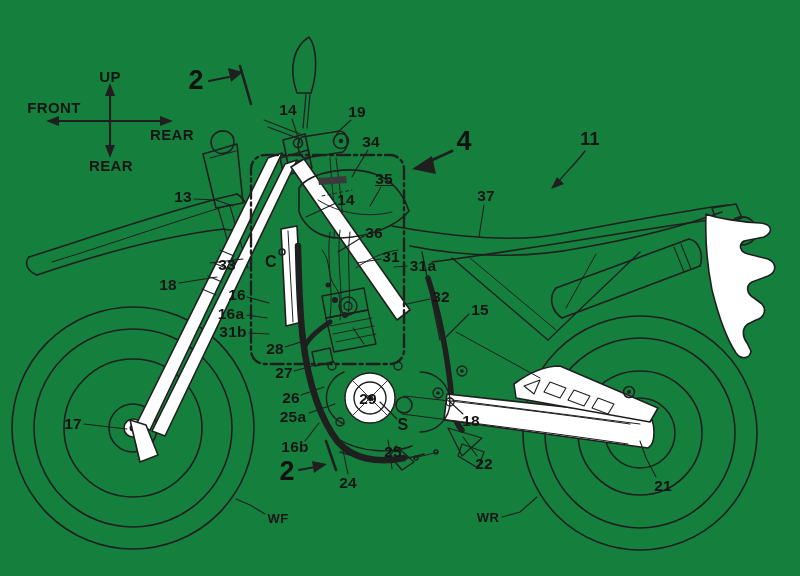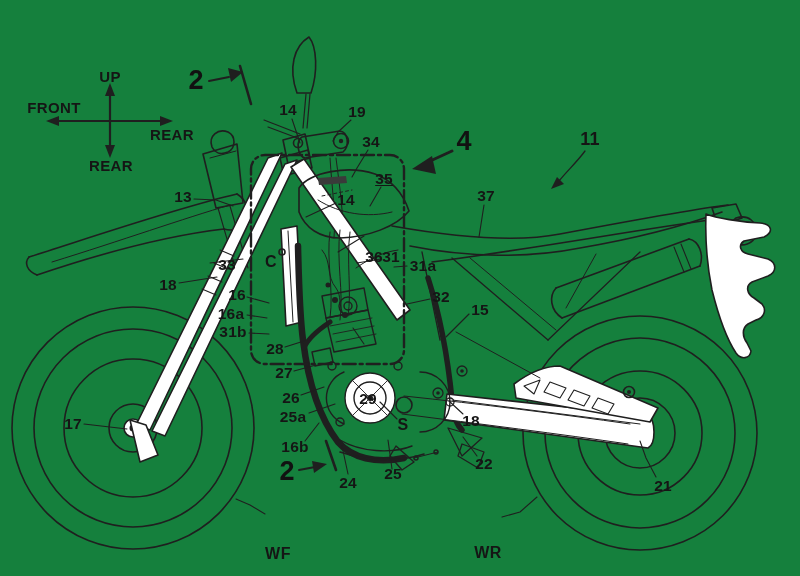--- a/index.html
+++ b/index.html
@@ -1,21 +1,21 @@
 <!DOCTYPE html>
 <html><head>
 <meta charset="utf-8">
 <style>
   html,body{margin:0;padding:0;background:#888;}
   #page{position:relative;width:800px;height:576px;background:#15803d;overflow:hidden;
         font-family:"Liberation Sans",sans-serif;}
   svg{position:absolute;left:0;top:0;}
   .lbl{position:absolute;transform:translate(-50%,-50%);font:700 15.5px "Liberation Sans",sans-serif;
        color:#151515;letter-spacing:.2px;white-space:nowrap;z-index:5;}
-  .lbl.wheel{font-size:16px;letter-spacing:.5px;margin-top:36px;}
+  .lbl.wheel{font-size:13px;letter-spacing:.5px;}
   .lbl.lg{font-size:18px;}
   .lbl.letter{font-size:16px;}
   .marker{position:absolute;transform:translate(-50%,-50%);font:800 27px "Liberation Sans",sans-serif;
           color:#111;z-index:5;}
   .compass-lbl{position:absolute;transform:translate(-50%,-50%);font:700 15px "Liberation Sans",sans-serif;
           color:#151515;z-index:5;letter-spacing:.4px;}
 </style>
 </head>
 <body>
 
@@ -261,21 +261,21 @@
   <div class="compass-lbl" style="left:54px;top:107px">FRONT</div>
   <div class="compass-lbl" style="left:172px;top:134px">REAR</div>
   <div class="compass-lbl" style="left:111px;top:165px">REAR</div>
 
   <div id="labels">
       <div class="lbl" style="left: 288px; top: 110px;">14</div>
       <div class="lbl" style="left: 357px; top: 112px;">19</div>
       <div class="lbl" style="left: 371px; top: 142px;">34</div>
       <div class="lbl" style="left: 384px; top: 179px; text-decoration: underline;">35</div>
       <div class="lbl" style="left: 346px; top: 200px;">14</div>
-      <div class="lbl" style="left: 374px; top: 233px; margin-top: 24px;">36</div>
+      <div class="lbl" style="left: 374px; top: 233px;">36</div>
       <div class="lbl" style="left: 391px; top: 257px;">31</div>
       <div class="lbl" style="left: 423px; top: 266px; text-align: center;">31a</div>
       <div class="lbl" style="left: 486px; top: 196px;">37</div>
       <div class="lbl lg" style="left: 590px; top: 139px;">11</div>
       <div class="lbl" style="left: 183px; top: 197px;">13</div>
       <div class="lbl" style="left: 199px; top: 265px; margin-left: 28px;">33</div>
       <div class="lbl" style="left: 168px; top: 285px;">18</div>
       <div class="lbl letter" style="left: 271px; top: 262px;">C</div>
       <div class="lbl" style="left: 237px; top: 295px;">16</div>
       <div class="lbl" style="left: 231px; top: 314px;">16a</div>
@@ -283,21 +283,21 @@
       <div class="lbl" style="left: 441px; top: 297px; text-align: center;">32</div>
       <div class="lbl" style="left: 480px; top: 310px;">15</div>
       <div class="lbl" style="left: 275px; top: 349px;">28</div>
       <div class="lbl" style="left: 368px; top: 351px; margin-top: 48px;">29</div>
       <div class="lbl" style="left: 284px; top: 373px;">27</div>
       <div class="lbl" style="left: 291px; top: 398px;">26</div>
       <div class="lbl" style="left: 293px; top: 417px;">25a</div>
       <div class="lbl letter" style="left: 403px; top: 425px;">S</div>
       <div class="lbl" style="left: 295px; top: 447px;">16b</div>
       <div class="lbl" style="left: 348px; top: 483px;">24</div>
-      <div class="lbl" style="left: 393px; top: 474px;">25</div>
+      <div class="lbl" style="left: 393px; top: 452px;">25</div>
       <div class="lbl" style="left: 471px; top: 421px;">18</div>
       <div class="lbl" style="left: 484px; top: 464px;">22</div>
       <div class="lbl" style="left: 663px; top: 486px;">21</div>
       <div class="lbl" style="left: 73px; top: 424px;">17</div>
       <div class="lbl wheel" style="left: 278px; top: 518px;">WF</div>
       <div class="lbl wheel" style="left: 488px; top: 517px;">WR</div>
       <div class="marker" style="left: 196px; top: 80px;">2</div>
       <div class="marker" style="left: 287px; top: 471px;">2</div>
       <div class="marker" style="left: 464px; top: 141px;">4</div>
     </div>

